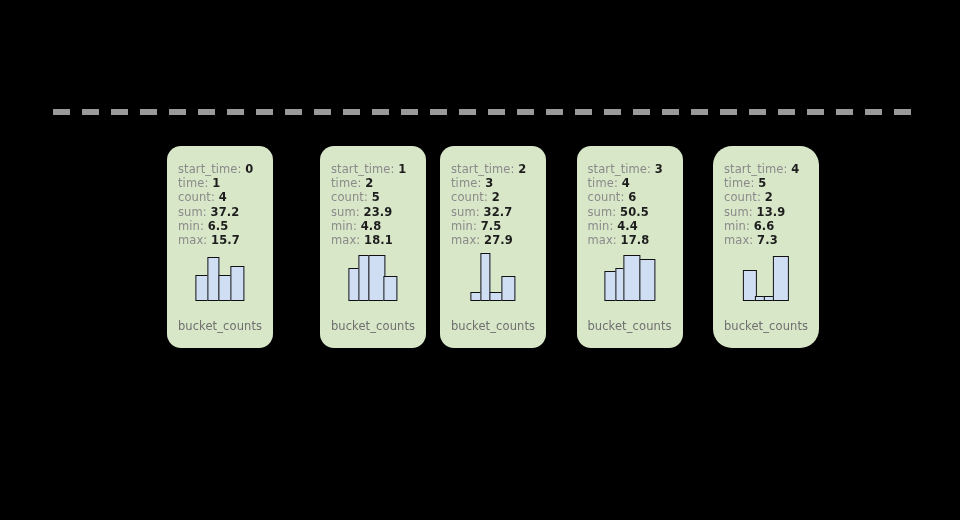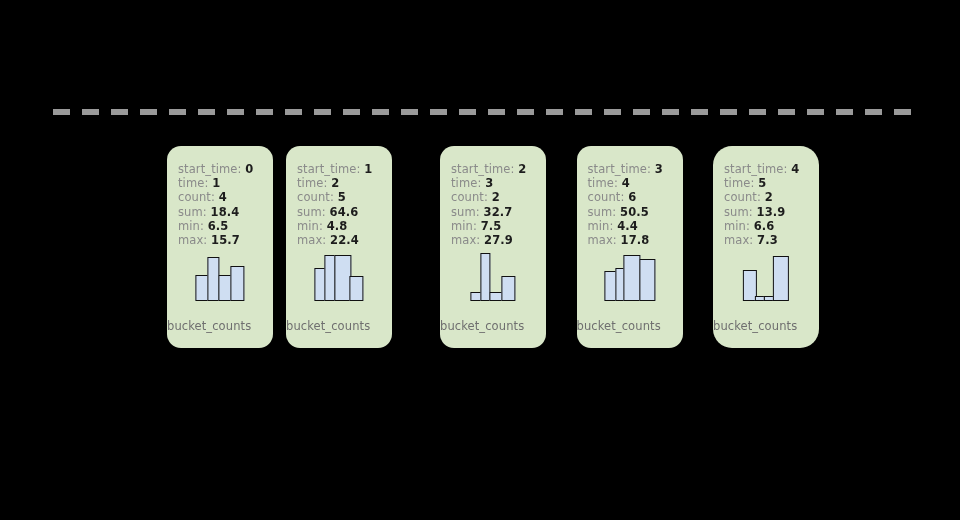--- a/index.html
+++ b/index.html
@@ -98,62 +98,62 @@
     box-sizing: border-box;
     margin-right: -1.6px;
   }
   .bar:last-child { margin-right: 0; }
 
   .hist-label {
     position: absolute;
     left: 0;
     bottom: 15px;
     width: 106px;
-    text-align: left;
+    text-align: center;
     font-size: 11.5px;
     color: #6f6f6f;
     letter-spacing: 0.1px;
     margin-top: 32px;
   }
 </style>
 </head>
 <body>
 
 <div id="stage">
 
   <div class="timeline-rule"></div>
 
   <div class="cards-row" id="cards-row">
       <div class="card" style="left: 0px;">
         <div class="card-fields">
           <div class="field-line"><span class="fk">start_time</span>: <span class="fv">0</span></div>
           <div class="field-line"><span class="fk">time</span>: <span class="fv">1</span></div>
           <div class="field-line"><span class="fk">count</span>: <span class="fv">4</span></div>
-          <div class="field-line"><span class="fk">sum</span>: <span class="fv">18.4</span></div>
+          <div class="field-line"><span class="fk">sum</span>: <span class="fv">37.2</span></div>
           <div class="field-line"><span class="fk">min</span>: <span class="fv">6.5</span></div>
           <div class="field-line"><span class="fk">max</span>: <span class="fv">15.7</span></div>
         </div>
         <div class="hist">
           <div class="hist-inner">
             <div class="bar" style="height: 26px; width: 14px;"></div>
             <div class="bar" style="height: 44px; width: 12px;"></div>
             <div class="bar" style="height: 26px; width: 14px;"></div>
             <div class="bar" style="height: 35px; width: 14px;"></div>
           </div>
         </div>
         <div class="hist-label">bucket_counts</div>
       </div>
-      <div class="card" style="left: 119px;">
+      <div class="card" style="left: 153px;">
         <div class="card-fields">
           <div class="field-line"><span class="fk">start_time</span>: <span class="fv">1</span></div>
           <div class="field-line"><span class="fk">time</span>: <span class="fv">2</span></div>
           <div class="field-line"><span class="fk">count</span>: <span class="fv">5</span></div>
-          <div class="field-line"><span class="fk">sum</span>: <span class="fv">64.6</span></div>
+          <div class="field-line"><span class="fk">sum</span>: <span class="fv">23.9</span></div>
           <div class="field-line"><span class="fk">min</span>: <span class="fv">4.8</span></div>
-          <div class="field-line"><span class="fk">max</span>: <span class="fv">22.4</span></div>
+          <div class="field-line"><span class="fk">max</span>: <span class="fv">18.1</span></div>
         </div>
         <div class="hist">
           <div class="hist-inner">
             <div class="bar" style="height: 33px; width: 12px;"></div>
             <div class="bar" style="height: 46px; width: 11px;"></div>
             <div class="bar" style="height: 46px; width: 17px;"></div>
             <div class="bar" style="height: 25px; width: 14px;"></div>
           </div>
         </div>
         <div class="hist-label">bucket_counts</div>

